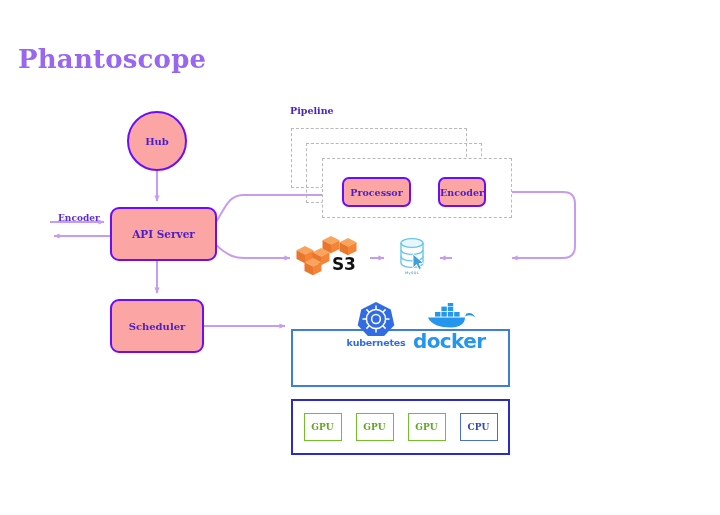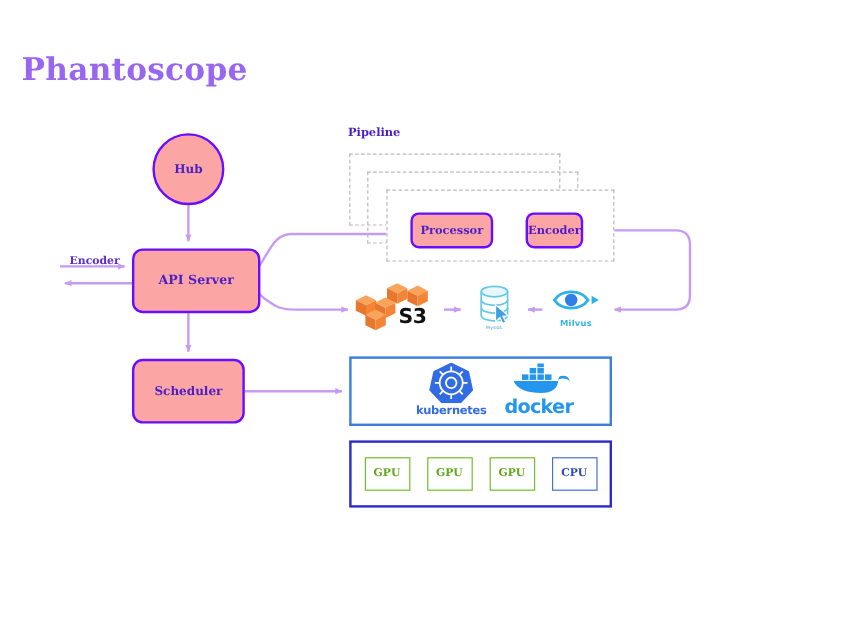--- a/index.html
+++ b/index.html
@@ -74,20 +74,21 @@
     color:#5a2bd6;
     white-space:nowrap;
   }
   #restful-label{left:58px;top:213px;}
 
   
   .infra-box{
     position:absolute;
     box-sizing:border-box;
     background:#ffffff;
+    margin-top:32px;
   }
   #k8sbox{left:291px;top:297px;width:219px;height:58px;border:2px solid #3d7edb;}
   #hwbox{left:291px;top:367px;width:219px;height:56px;border:2px solid #2b2bc9;}
 
   .hw-row{
     position:absolute;left:0;top:0;width:100%;height:100%;
     display:flex;align-items:center;justify-content:center;
     gap:14px;
   }
   .hw-chip{
@@ -132,21 +133,21 @@
   .k8s-text{
     position:absolute;left:-9px;top:35px;width:80px;
     text-align:center;
     font-family:"DejaVu Sans", sans-serif;
     font-size:9.5px;font-weight:700;color:#326ce5;letter-spacing:-0.2px;
   }
   .docker-text{
     position:absolute;left:0;top:26px;width:100%;
     text-align:center;
     font-family:"DejaVu Sans", sans-serif;
-    font-size:16px;font-weight:700;color:#2496ed;letter-spacing:-0.6px;
+    font-size:20px;font-weight:700;color:#2496ed;letter-spacing:-0.6px;
   }
 </style>
 </head>
 <body>
 
 <div id="stage">
 
   <svg id="svgroot" viewBox="0 0 720 515">
     <defs>
       <marker id="ah" markerWidth="7" markerHeight="7" refX="5.6" refY="3" orient="auto" markerUnits="userSpaceOnUse">
@@ -259,28 +260,20 @@
         <path d="M13,21.5 A11,4.4 0 0 0 35,21.5"></path>
       </g>
 
       <g>
         <path d="M25,19 L25,33 L28.6,29.6 L31,34.6 L33.4,33.4 L31,28.6 L35.6,28.2 Z" fill="#3f9fe0" stroke="#ffffff" stroke-width="0.9"></path>
       </g>
     </svg>
     <div class="mysql-text">MySQL</div>
   </div>
 
-  <div class="logo" id="milvuslogo">
-    <svg width="50" height="30" viewBox="0 0 50 30">
-      <path d="M7,14 C13,5 29,5 35,14 C29,23 13,23 7,14 Z" fill="none" stroke="#2fb0e8" stroke-width="2.4"></path>
-      <circle cx="21" cy="14" r="5.2" fill="#2f7ee8"></circle>
-      <path d="M38,10.5 L44,14 L38,17.5 Z" fill="#2fb0e8"></path>
-    </svg>
-    <div class="milvus-text">Milvus</div>
-  </div>
 
   <div class="infra-box" id="k8sbox"></div>
 
   <div class="logo" id="k8slogo">
     <svg width="62" height="34" viewBox="0 0 62 34">
       <g transform="translate(31,17)">
         <polygon points="0,-17 14.8,-9.6 18.3,6.3 8.1,17 -8.1,17 -18.3,6.3 -14.8,-9.6" fill="#326ce5"></polygon>
         <g fill="none" stroke="#ffffff" stroke-width="1.5">
           <circle cx="0" cy="0" r="4.4"></circle>
           <circle cx="0" cy="0" r="9.6"></circle>

